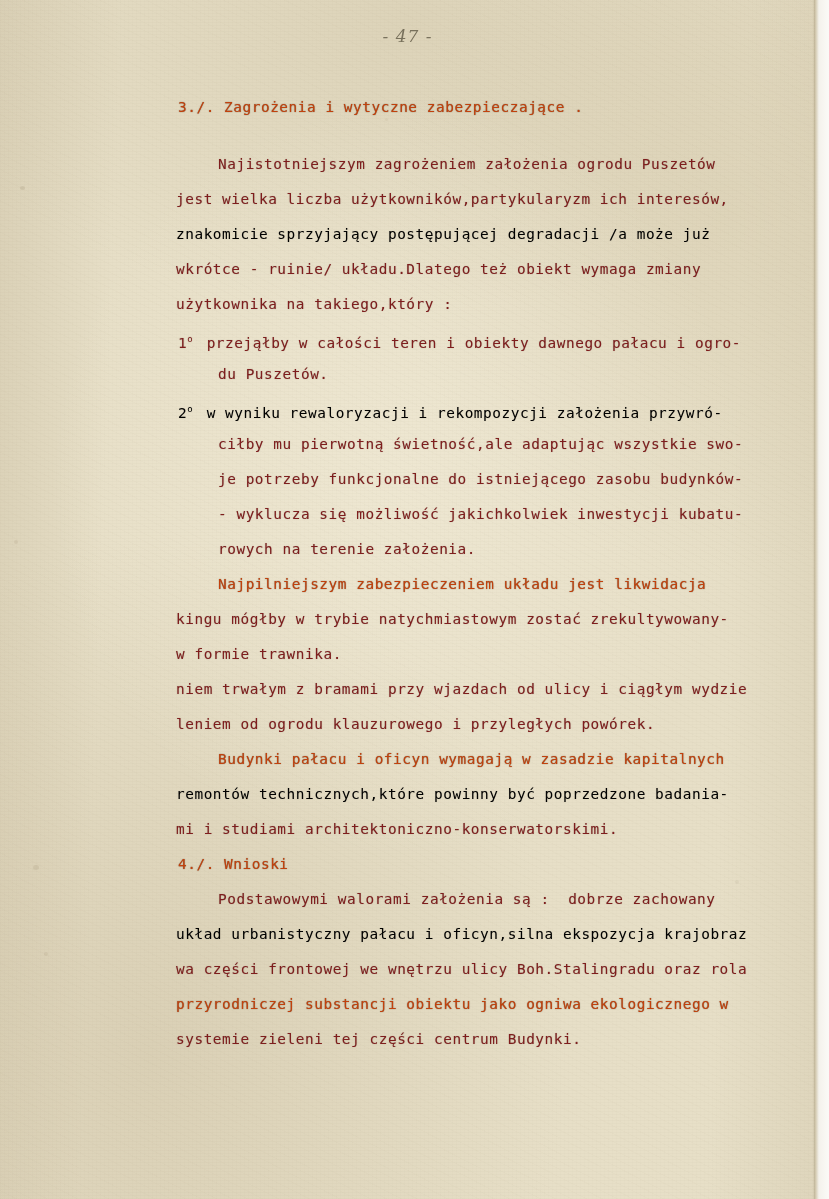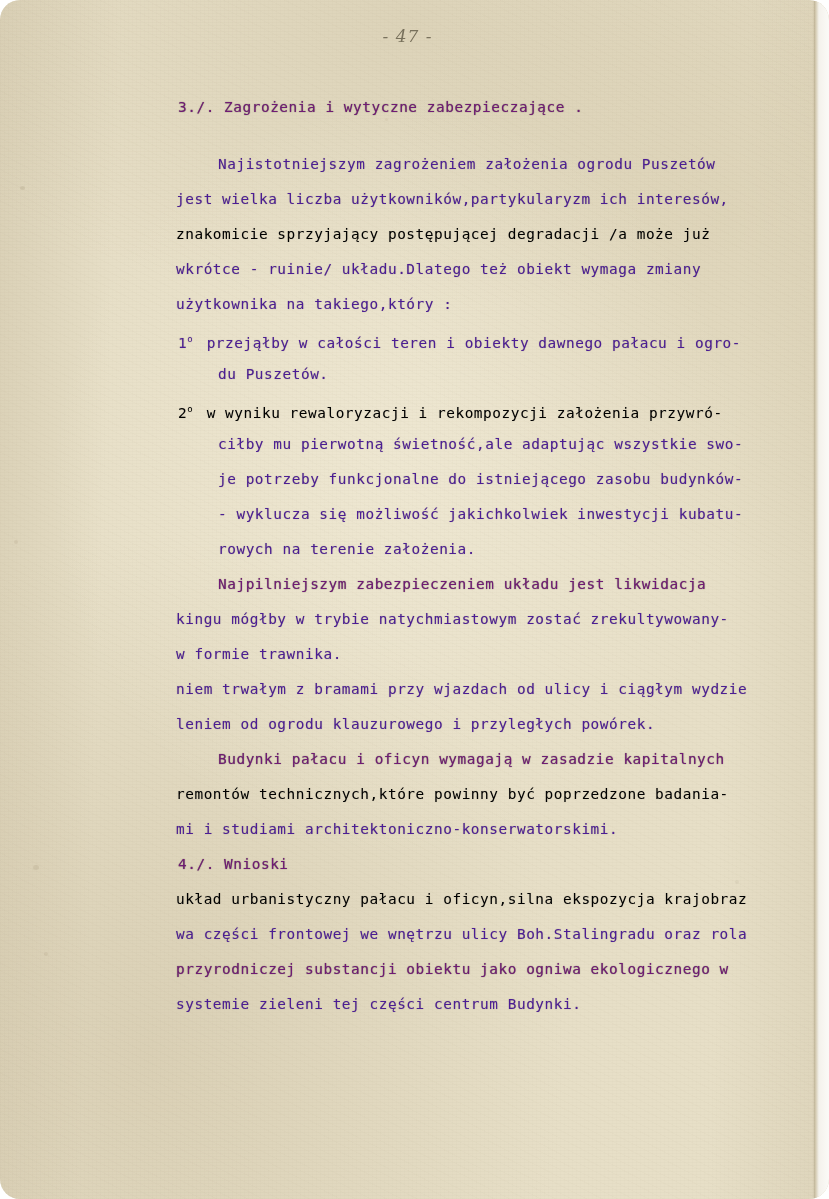--- a/index.html
+++ b/index.html
@@ -14,21 +14,20 @@
     font-family: "DejaVu Sans Mono", monospace;
   }
 
   
   #scan {
     position: relative;
     width: 829px;
     height: 1199px;
     background: #e7dfc7;
     overflow: hidden;
-    border-radius: 20px;
   }
 
   
   #paper-tint {
     position: absolute;
     inset: 0;
     background:
       radial-gradient(ellipse 60% 45% at 48% 40%, rgba(244,238,219,.55) 0%, rgba(244,238,219,0) 70%),
       radial-gradient(ellipse 70% 60% at 18% 88%, rgba(196,183,152,.38) 0%, rgba(196,183,152,0) 72%),
       radial-gradient(ellipse 55% 40% at 88% 18%, rgba(210,198,167,.40) 0%, rgba(210,198,167,0) 75%),
@@ -101,25 +100,25 @@
   }
 
   .line {
     position: relative;
     height: 35px;
     line-height: 35px;
     white-space: pre;
     font-family: "DejaVu Sans Mono", monospace;
     font-size: 14.4px;
     letter-spacing: 0.55px;
-    color: #4c1d95;
+    color: #7f1d1d;
     text-shadow: 0 0 1px rgba(78,74,62,.45);
   }
   
-  .line.w-strong { color: #701a75; text-shadow: 0 0 1.1px rgba(62,58,46,.75); }
+  .line.w-strong { color: #c2410c; text-shadow: 0 0 1.1px rgba(62,58,46,.75); }
   .line.w-faint  { color: #000000; text-shadow: 0 0 1px rgba(106,101,84,.35); }
 
   .ind-0  { padding-left: 0px;  }
   .ind-head { padding-left: 2px; }
   .ind-par { padding-left: 42px; }
   .ind-num { padding-left: 2px; }
   .ind-sub { padding-left: 42px; }
   .gap-m { height: 22px; }
 
   sup.deg {
@@ -176,19 +175,20 @@
 
     <div class="line ind-0">niem trwałym z bramami przy wjazdach od ulicy i ciągłym wydzie</div>
     <div class="line ind-0">leniem od ogrodu klauzurowego i przyległych powórek.</div>
 
     <div class="line w-strong ind-par">Budynki pałacu i oficyn wymagają w zasadzie kapitalnych</div>
     <div class="line w-faint ind-0">remontów technicznych,które powinny być poprzedzone badania-</div>
     <div class="line ind-0">mi i studiami architektoniczno-konserwatorskimi.</div>
 
     <div class="line w-strong ind-head">4./. Wnioski</div>
 
+    <div class="line ind-par">Podstawowymi walorami założenia są :  dobrze zachowany</div>
     <div class="line w-faint ind-0">układ urbanistyczny pałacu i oficyn,silna ekspozycja krajobraz</div>
     <div class="line ind-0">wa części frontowej we wnętrzu ulicy Boh.Stalingradu oraz rola</div>
     <div class="line w-strong ind-0">przyrodniczej substancji obiektu jako ogniwa ekologicznego w</div>
     <div class="line ind-0">systemie zieleni tej części centrum Budynki.</div>
 
   </div>
 </div>
 
 </body></html>

